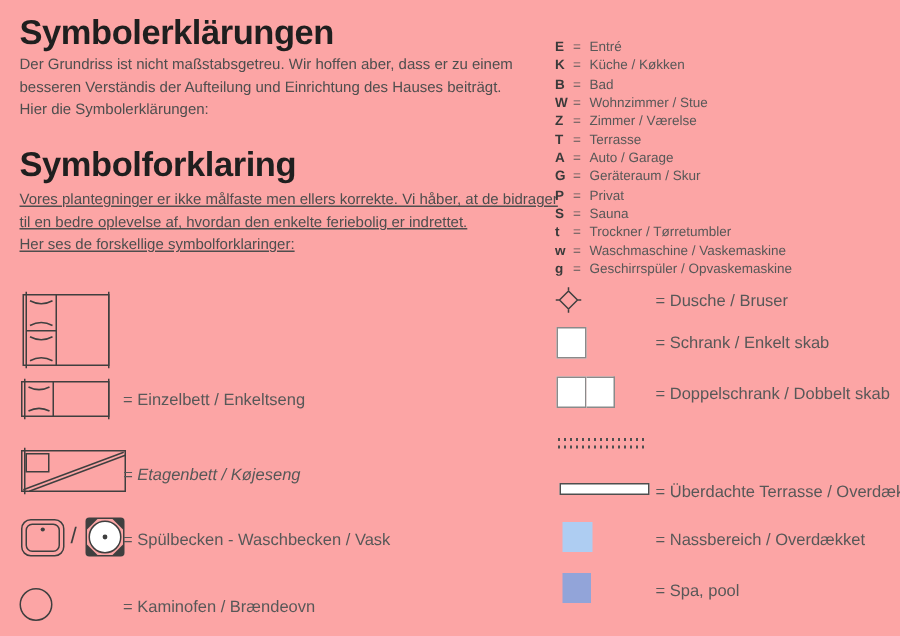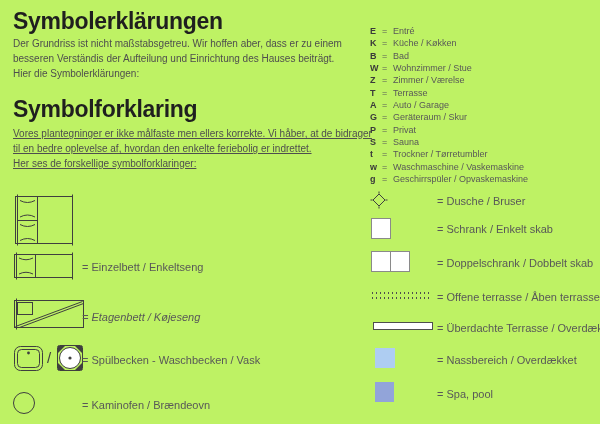--- a/index.html
+++ b/index.html
@@ -1,16 +1,16 @@
 <!DOCTYPE html>
 <html><head>
 <meta charset="utf-8">
 <style>
   html,body{margin:0;padding:0;background:#fff;}
-  .page{position:relative;width:600px;height:424px;background:#bef264;
+  .page{position:relative;width:600px;height:424px;background:#fca5a5;
         font-family:"Liberation Sans",sans-serif;overflow:hidden;color:#4e4e4e;}
   .h-title{position:absolute;margin:0;font-size:23px;font-weight:700;
            letter-spacing:-0.3px;color:#1f1f1f;white-space:nowrap;}
   .para{position:absolute;font-size:10px;line-height:15px;color:#4e4e4e;}
   .para div{white-space:nowrap;}
   .sym-label{position:absolute;font-size:11px;color:#585858;white-space:nowrap;}
   .icon-abs{position:absolute;}
   svg.lineart{display:block;}
   svg.lineart *{stroke:#3f3f3f;stroke-width:1;fill:none;}
   svg.lineart .filled{fill:#3f3f3f;stroke:none;}
@@ -200,21 +200,20 @@
   <div class="sq" style="left:371px;top:218px;width:18px;height:19px;"></div>
   <div class="sym-label" style="left:437px;top:223px;">= Schrank / Enkelt skab</div>
 
   <div class="dbl-sq" style="left:371px;top:251px;">
     <div></div>
     <div></div>
   </div>
   <div class="sym-label" style="left:437px;top:257px;">= Doppelschrank / Dobbelt skab</div>
 
   <div class="dotted-line" style="left:372px;top:292px;"></div>
-  <div class="sym-label" style="left:437px;top:291px;">= Offene terrasse / Åben terrasse</div>
 
   <div class="thin-rect" style="left:373px;top:322px;"></div>
   <div class="sym-label" style="left:437px;top:322px;">= Überdachte Terrasse / Overdækket terrasse</div>
 
   <div class="swatch" style="left: 375px; top: 348px; background-color: rgb(174, 205, 242);"></div>
   <div class="sym-label" style="left:437px;top:354px;">= Nassbereich / Overdækket</div>
 
   <div class="swatch" style="left: 375px; top: 382px; width: 19px; background-color: rgb(146, 164, 217);"></div>
   <div class="sym-label" style="left:437px;top:388px;">= Spa, pool</div>
 

